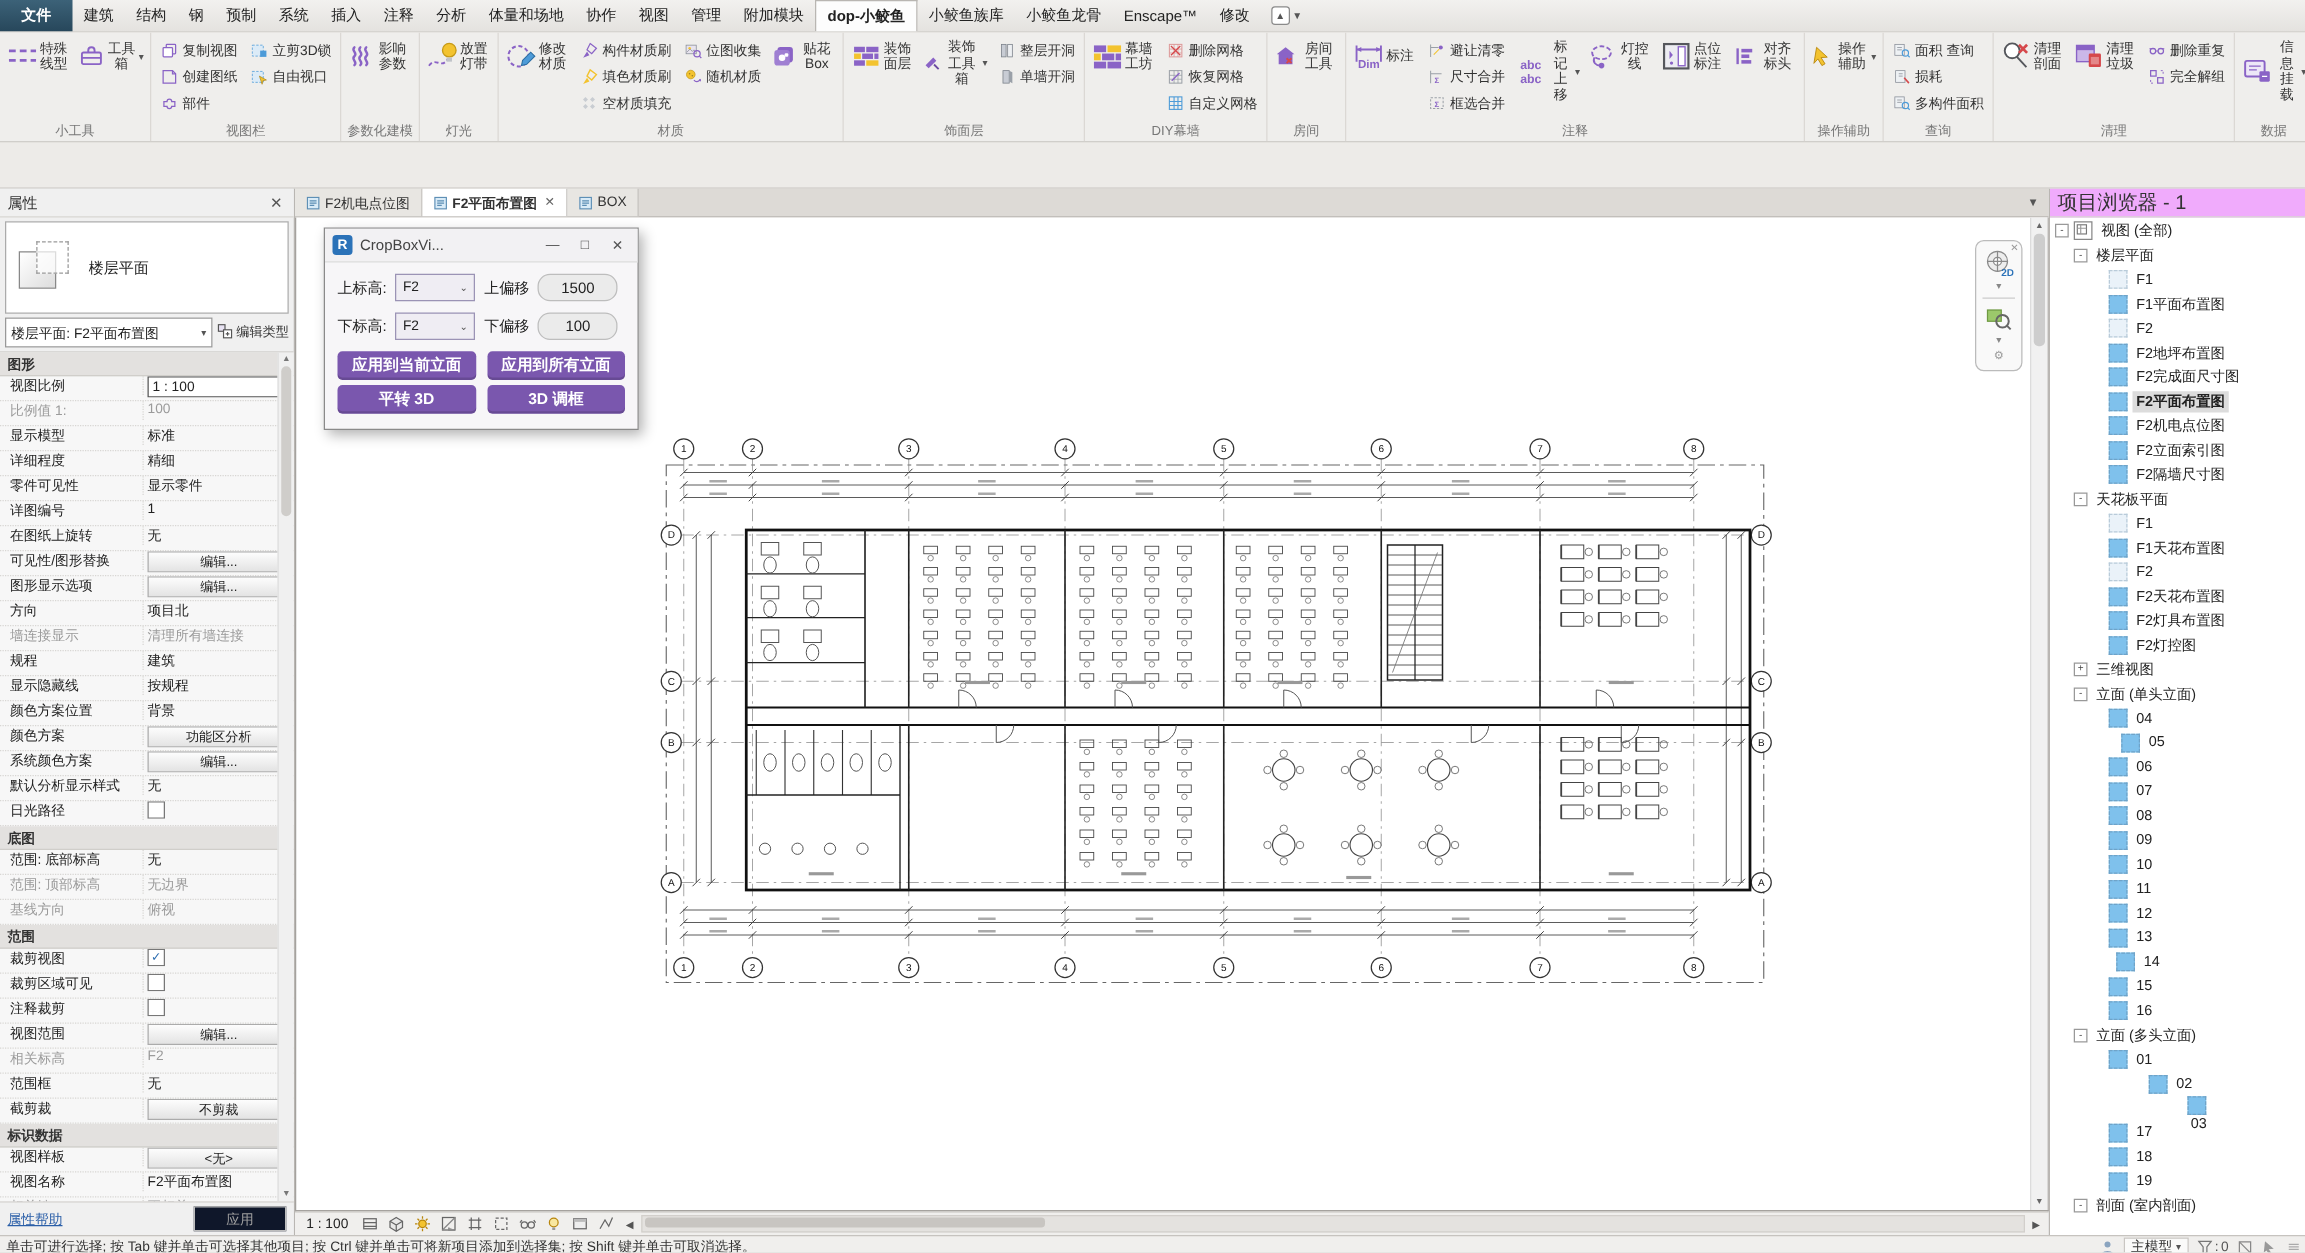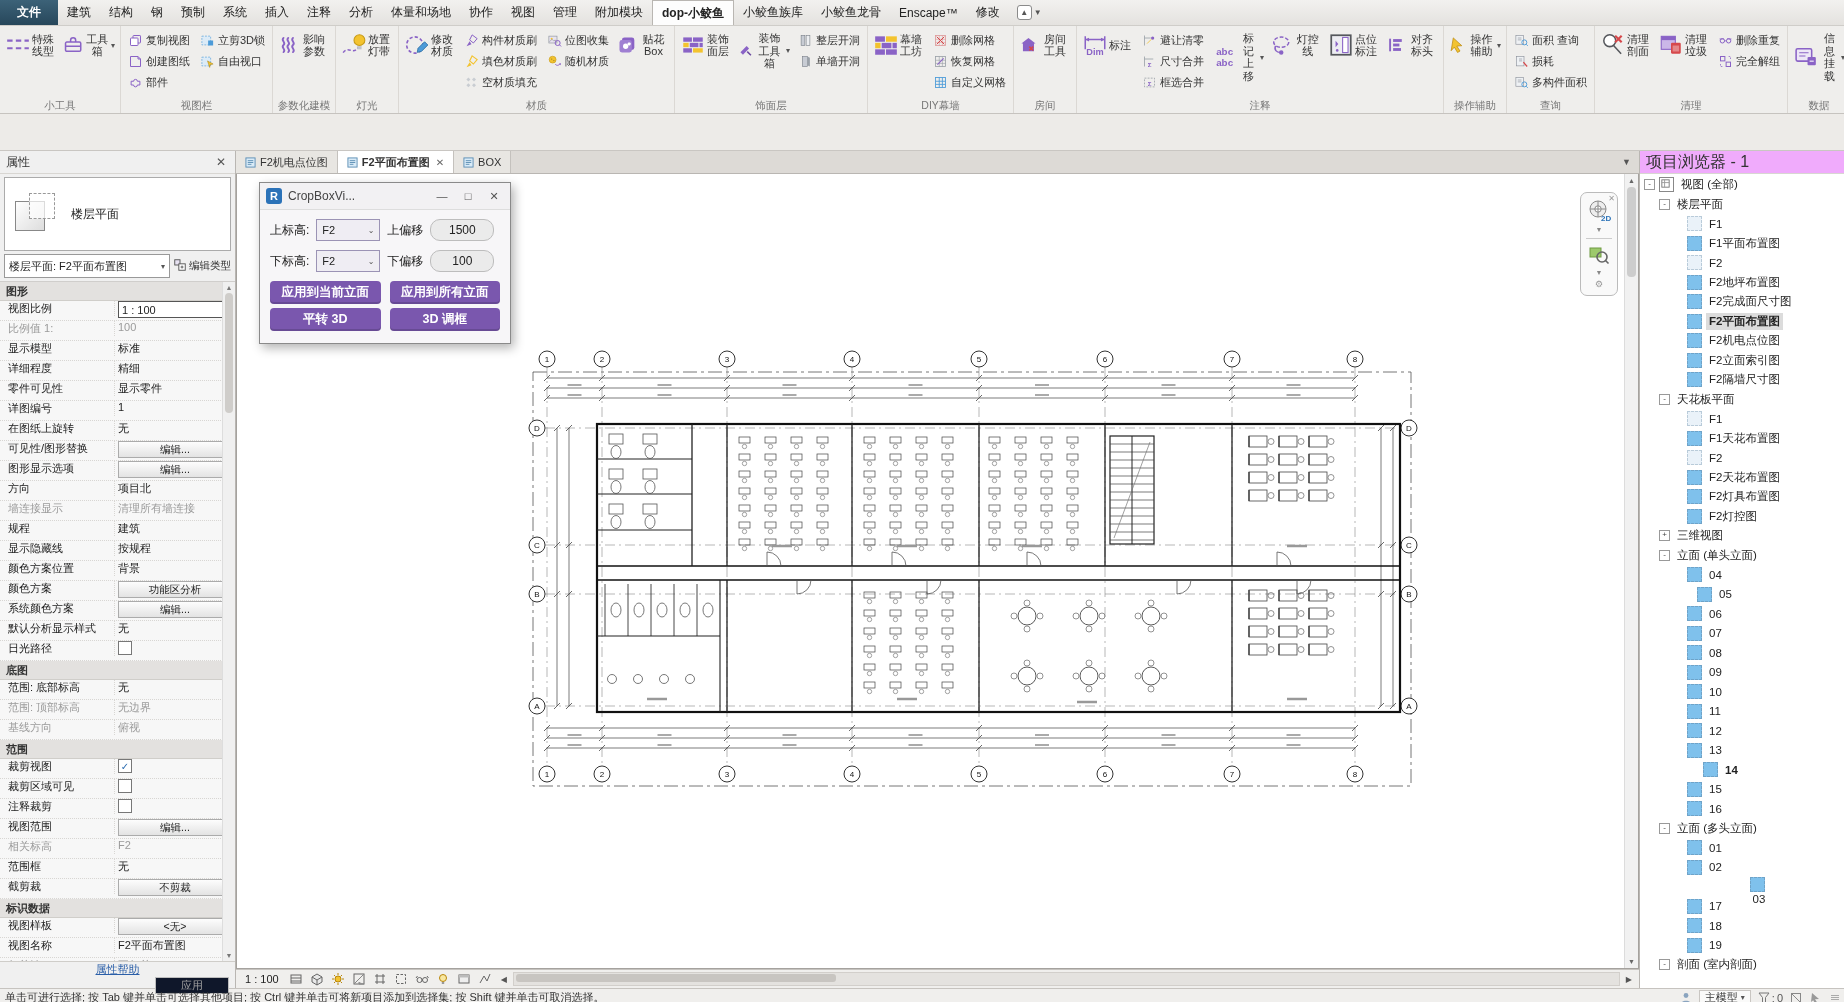--- a/index.html
+++ b/index.html
@@ -43,21 +43,21 @@
   .pgrid{flex:1;overflow:hidden;border-top:1px solid #D0CECC;background:#F7F7F7;position:relative;}
   .psec{height:18px;background:#E3E1DF;border-bottom:1px solid #D0CECA;display:flex;align-items:center;padding:0 6px;font-size:11px;font-weight:bold;color:#333;}
   .psec .ch{margin-left:auto;color:#666;font-size:9px;}
   .prow{height:19px;display:flex;align-items:flex-start;border-bottom:1px dotted #D8D6D3;font-size:11px;}
   .prow .pl{width:106px;padding-left:8px;color:#222;overflow:hidden;white-space:nowrap;border-right:1px dotted #D8D6D3;}
   .prow .pv{flex:1;padding:0 3px;display:flex;align-items:center;overflow:hidden;white-space:nowrap;color:#222;}
   .prow.gray .pl,.prow.gray .pv{color:#9B9B9B;}
   .pbtn{flex:1;height:15px;background:linear-gradient(#FDFDFD,#E3E3E3);border:1px solid #ABABAB;font-size:10.5px;display:flex;align-items:center;justify-content:center;cursor:pointer;color:#222;}
   .pfield{flex:1;height:15px;background:#FFF;border:1px solid #555;font-size:11px;display:flex;align-items:center;padding:0 3px;}
   .cbox{width:12px;height:12px;border:1px solid #777;background:#FFF;display:flex;align-items:center;justify-content:center;font-size:10px;color:#2B6CB0;cursor:pointer;}
-  .pfooter{height:26px;border-top:1px solid #CFCDC9;display:flex;align-items:center;padding:0 6px;background:#F0F0F0;flex-direction:column;}
+  .pfooter{height:26px;border-top:1px solid #CFCDC9;display:flex;align-items:center;padding:0 6px;background:#F0F0F0;}
   .phelp{color:#2B5FA8;text-decoration:underline;font-size:11px;cursor:pointer;}
   .papply{margin-left:auto;width:72px;height:18px;background:#0f172a;border:1px solid #BDBDBD;color:#A0A0A0;font-size:11px;display:flex;align-items:center;justify-content:center;}
   .pscroll{position:absolute;right:0;top:0;bottom:0;width:12px;background:#F0F0F0;border-left:1px solid #DDD;display:flex;flex-direction:column;align-items:center;}
   .pscroll .a{font-size:7px;color:#777;padding:2px 0;cursor:pointer;}
   .pscroll .th{width:8px;height:120px;background:#CFCDCA;border-radius:4px;cursor:pointer;}
   
   .canvascol{flex:1;display:flex;flex-direction:column;min-width:0;background:#E8E6E3;}
   .vtabs{height:22px;background:#DDDAD6;display:flex;align-items:stretch;border-bottom:1px solid #B9B6B2;}
   .vtab{display:flex;align-items:center;gap:4px;padding:0 9px;font-size:11px;border-right:1px solid #C4C1BD;background:#E8E6E2;color:#333;cursor:pointer;white-space:nowrap;}
   .vtab.active{background:#FFF;font-weight:bold;}
@@ -1753,21 +1753,21 @@
           <div class="trow" style="padding-left: 34px;">
             <span class="tspacer"></span>
             <span class="tico"></span>
             <span class="tl">12</span>
           </div>
           <div class="trow" style="padding-left: 34px;">
             <span class="tspacer"></span>
             <span class="tico"></span>
             <span class="tl">13</span>
           </div>
-          <div class="trow" style="padding-left: 50px; font-weight: bold;">
+          <div class="trow" style="padding-left: 40px;">
             <span class="tspacer"></span>
             <span class="tico"></span>
             <span class="tl">14</span>
           </div>
           <div class="trow" style="padding-left: 34px;">
             <span class="tspacer"></span>
             <span class="tico"></span>
             <span class="tl">15</span>
           </div>
           <div class="trow" style="padding-left: 34px;">
@@ -1777,21 +1777,21 @@
           </div>
           <div class="trow" style="padding-left: 19px;">
             <span class="texp">-</span>
             <span class="tl">立面 (多头立面)</span>
           </div>
           <div class="trow" style="padding-left: 34px;">
             <span class="tspacer"></span>
             <span class="tico"></span>
             <span class="tl">01</span>
           </div>
-          <div class="trow" style="padding-left: 34px;">
+          <div class="trow" style="padding-left: 34px; margin-left: 32px;">
             <span class="tspacer"></span>
             <span class="tico"></span>
             <span class="tl">02</span>
           </div>
           <div class="trow" style="padding-left: 34px; flex-direction: column;">
             <span class="tspacer"></span>
             <span class="tico"></span>
             <span class="tl">03</span>
           </div>
           <div class="trow" style="padding-left: 34px;">

